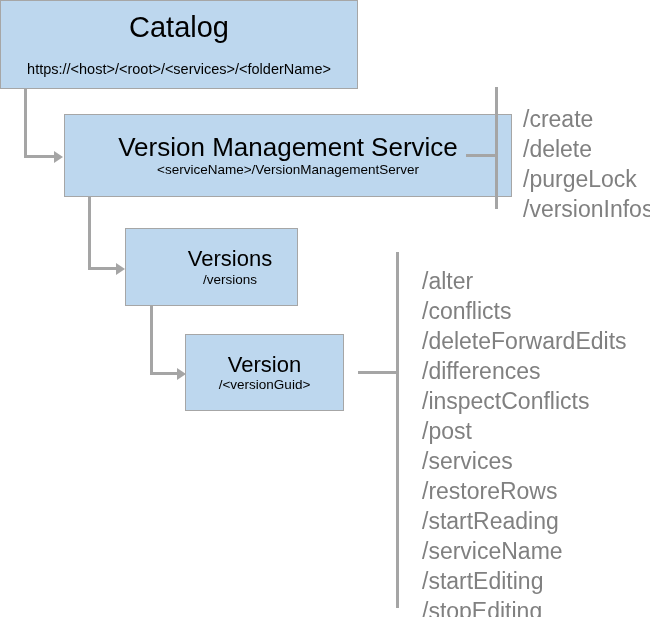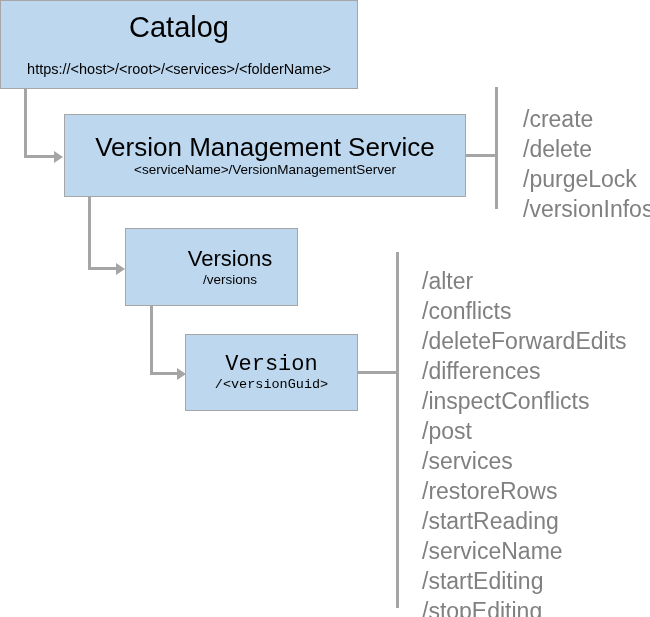--- a/index.html
+++ b/index.html
@@ -40,29 +40,29 @@
   }
   .node .subtitle {
     color: #000000;
     white-space: nowrap;
   }
 
   #node-catalog { left: 0px; top: 0px; width: 358px; height: 89px; }
   #node-catalog .title { font-size: 29px; margin-bottom: 19px; }
   #node-catalog .subtitle { font-size: 14.5px; text-align: center; }
 
-  #node-vms { left: 64px; top: 114px; width: 402px; height: 83px; }
+  #node-vms { left: 64px; top: 114px; width: 448px; height: 83px; }
   #node-vms .title { font-size: 26px; margin-bottom: 2px; }
   #node-vms .subtitle { font-size: 13.5px; }
 
   #node-versions { left: 125px; top: 228px; width: 173px; height: 78px; padding-left: 37px; }
   #node-versions .title { font-size: 22px; margin-bottom: 2px; }
   #node-versions .subtitle { font-size: 13.5px; }
 
-  #node-version { left: 185px; top: 334px; width: 173px; height: 77px; font-family: Liberation Mono, monospace; }
+  #node-version { left: 185px; top: 334px; width: 159px; height: 77px; }
   #node-version .title { font-size: 22px; margin-bottom: 2px; }
   #node-version .subtitle { font-size: 13.5px; }
 
   
   .conn-seg {
     position: absolute;
     background: #a5a5a5;
   }
   .conn-v { width: 3px; }
   .conn-h { height: 3px; }

